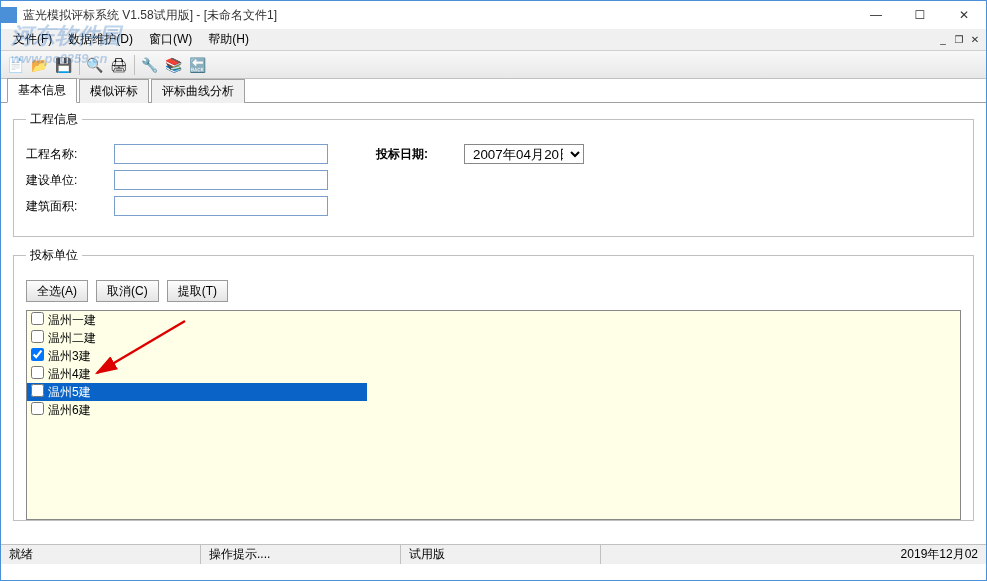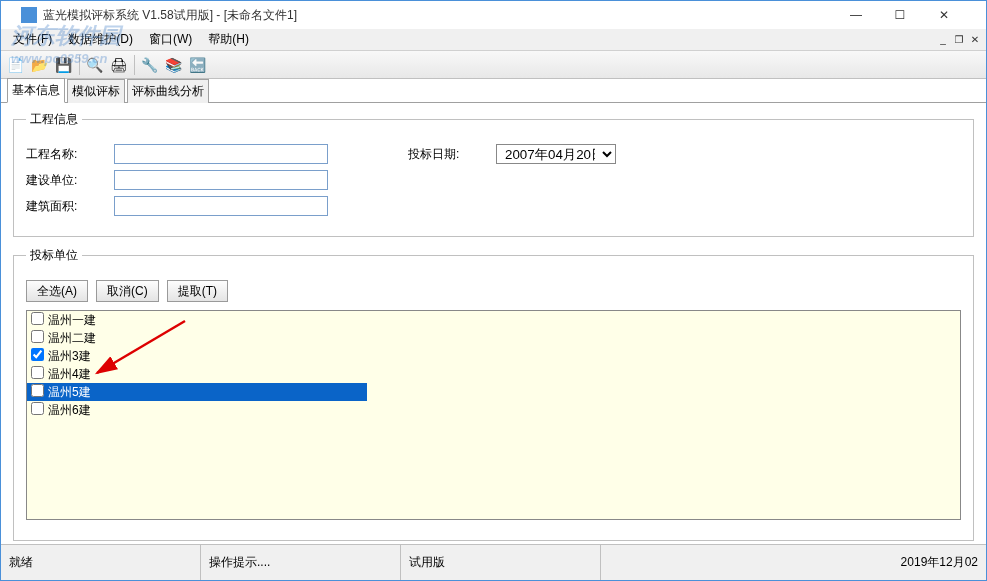--- a/index.html
+++ b/index.html
@@ -11,21 +11,21 @@
   height: 581px;
   overflow: hidden;
   position: relative;
   border: 1px solid #4a90d9;
 }
 .titlebar {
   height: 28px;
   background: #fff;
   display: flex;
   align-items: center;
-  padding: 0 20px;
+  padding: 0 0;
   position: relative;
   border-radius: 12px;
 }
 .titlebar .app-icon {
   width: 16px; height: 16px;
   background: #4a90d9;
   margin-right: 6px;
 }
 .titlebar .title { color: #333; flex: 1; }
 .titlebar .win-btns { display: flex; }
@@ -78,21 +78,21 @@
 
 .tabs {
   height: 24px;
   display: flex;
   align-items: flex-end;
   padding: 0 6px;
   background: #fff;
   border-bottom: 1px solid #a0a0a0;
 }
 .tabs .tab {
-  padding: 3px 4px;
+  padding: 3px 10px;
   border: 1px solid #a0a0a0;
   border-bottom: none;
   background: #f0f0f0;
   margin-right: 2px;
   position: relative;
   top: 1px;
 }
 .tabs .tab.active {
   background: #fff;
   border-bottom: 1px solid #fff;
@@ -120,21 +120,21 @@
 }
 .form-row input[type=text], .form-row select.combo {
   height: 20px;
   border: 1px solid #7a9fcb;
   padding: 0 4px;
   font-size: 12px;
 }
 .form-row .name-input { width: 214px; border: 1px solid #2a6fc9; }
 .form-row .std-input { width: 214px; }
 .form-row .combo { width: 214px; background:#fff;}
-.form-row .date-label { margin-left: 56px; width: 64px;}
+.form-row .date-label { margin-left: 24px; width: 64px; font-weight: bold;}
 .form-row .date-select { width: 120px; height:20px; border:1px solid #888; padding:0 4px; background:#fff;}
 
 .btn-row { margin: 6px 0 8px; display:flex; gap:8px;}
 .btn {
   height: 22px;
   padding: 0 10px;
   background: linear-gradient(#fdfdfd,#e4e4e4);
   border: 1px solid #9a9a9a;
   font-size: 12px;
   display:flex; align-items:center;
@@ -162,22 +162,22 @@
 
 .arrow {
   position: absolute;
   left: 58px;
   top: 2px;
   pointer-events: none;
 }
 
 .statusbar {
   position: absolute;
-  bottom: 0; left:0; right:0;
-  height: 36px;
+  bottom: 16px; left:0; right:0;
+  height: 20px;
   background: #f0f0f0;
   border-top: 1px solid #c0c0c0;
   display: flex;
   align-items: center;
   font-size: 12px;
 }
 .statusbar .cell {
   padding: 0 8px;
   border-right: 1px solid #c0c0c0;
   height: 100%;
@@ -256,21 +256,21 @@
       <input type="text" class="std-input" value="" style="">
     </div>
 
     <div class="form-row">
       <div class="label">建筑面积:</div>
       <input type="text" class="std-input" value="" style="">
     </div>
 
   </fieldset>
 
-  <fieldset style="padding-bottom:20px;">
+  <fieldset style="padding-bottom:0;">
     <legend>投标单位</legend>
 
     <div class="btn-row">
       <button class="btn">全选(A)</button>
       <button class="btn">取消(C)</button>
       <button class="btn">提取(T)</button>
     </div>
 
     <div class="listbox">
       <div class="list-item">

